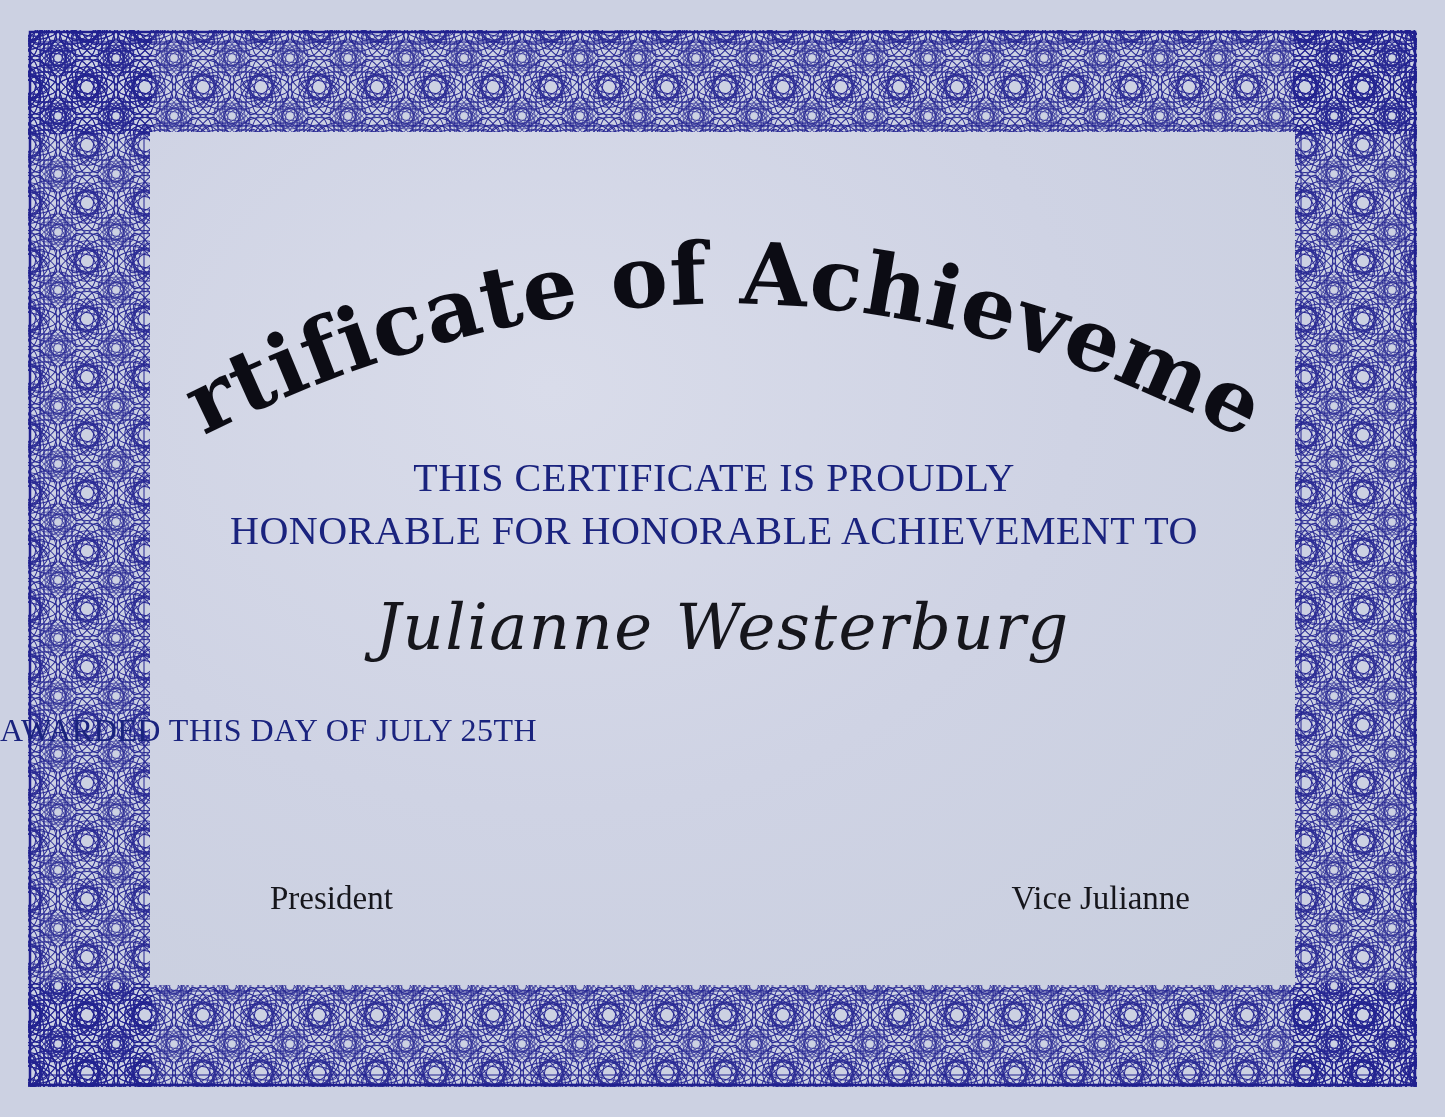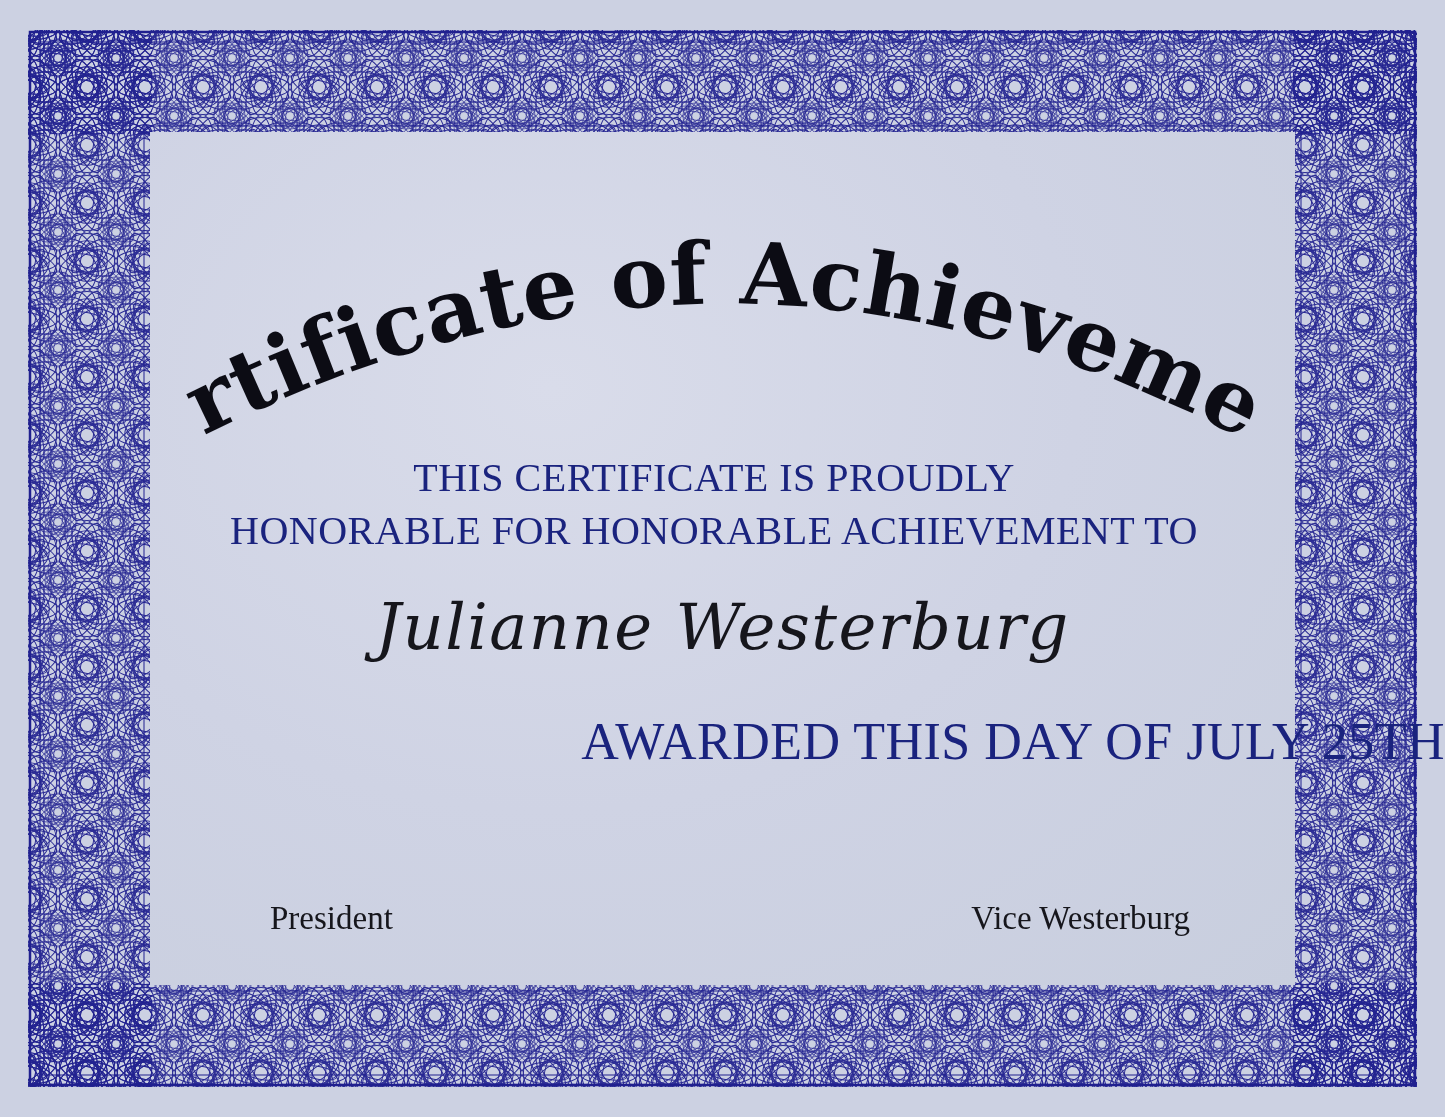--- a/index.html
+++ b/index.html
@@ -94,41 +94,40 @@
     font-style: italic;
     font-size: 64px;
     letter-spacing: 1.5px;
   }
 
   .awarded {
     position: absolute;
     left: 0;
     right: 0;
     top: 712px;
-    text-align: right;
+    text-align: left;
     color: #1a237e;
     font-family: "Liberation Serif", serif;
-    font-size: 52px;
+    font-size: 32px;
     letter-spacing: 0.5px;
   }
 
   .signatures {
     position: absolute;
     left: 200px;
     right: 200px;
     top: 880px;
     display: flex;
     justify-content: space-between;
     color: #16161c;
     font-family: "Liberation Serif", serif;
     font-size: 33px;
   }
   .sig {
     display: block;
-    margin-top: 20px;
   }
   .sig.left { margin-left: 70px; }
   .sig.right { margin-right: 55px; }
 </style>
 </head>
 <body>
 
 <div class="certificate">
 
   <div class="border-layer">
@@ -205,17 +204,17 @@
       <span class="line">THIS CERTIFICATE IS PROUDLY</span>
       <span class="line">HONORABLE FOR HONORABLE ACHIEVEMENT TO</span>
     </div>
 
     <div class="recipient">Julianne Westerburg</div>
 
     <div class="awarded">AWARDED THIS DAY OF JULY 25TH</div>
 
     <div class="signatures">
       <span class="sig left">President</span>
-      <span class="sig right">Vice Westerburg</span>
+      <span class="sig right">Vice Julianne</span>
     </div>
 
   </div>
 </div>
 
 </body></html>

